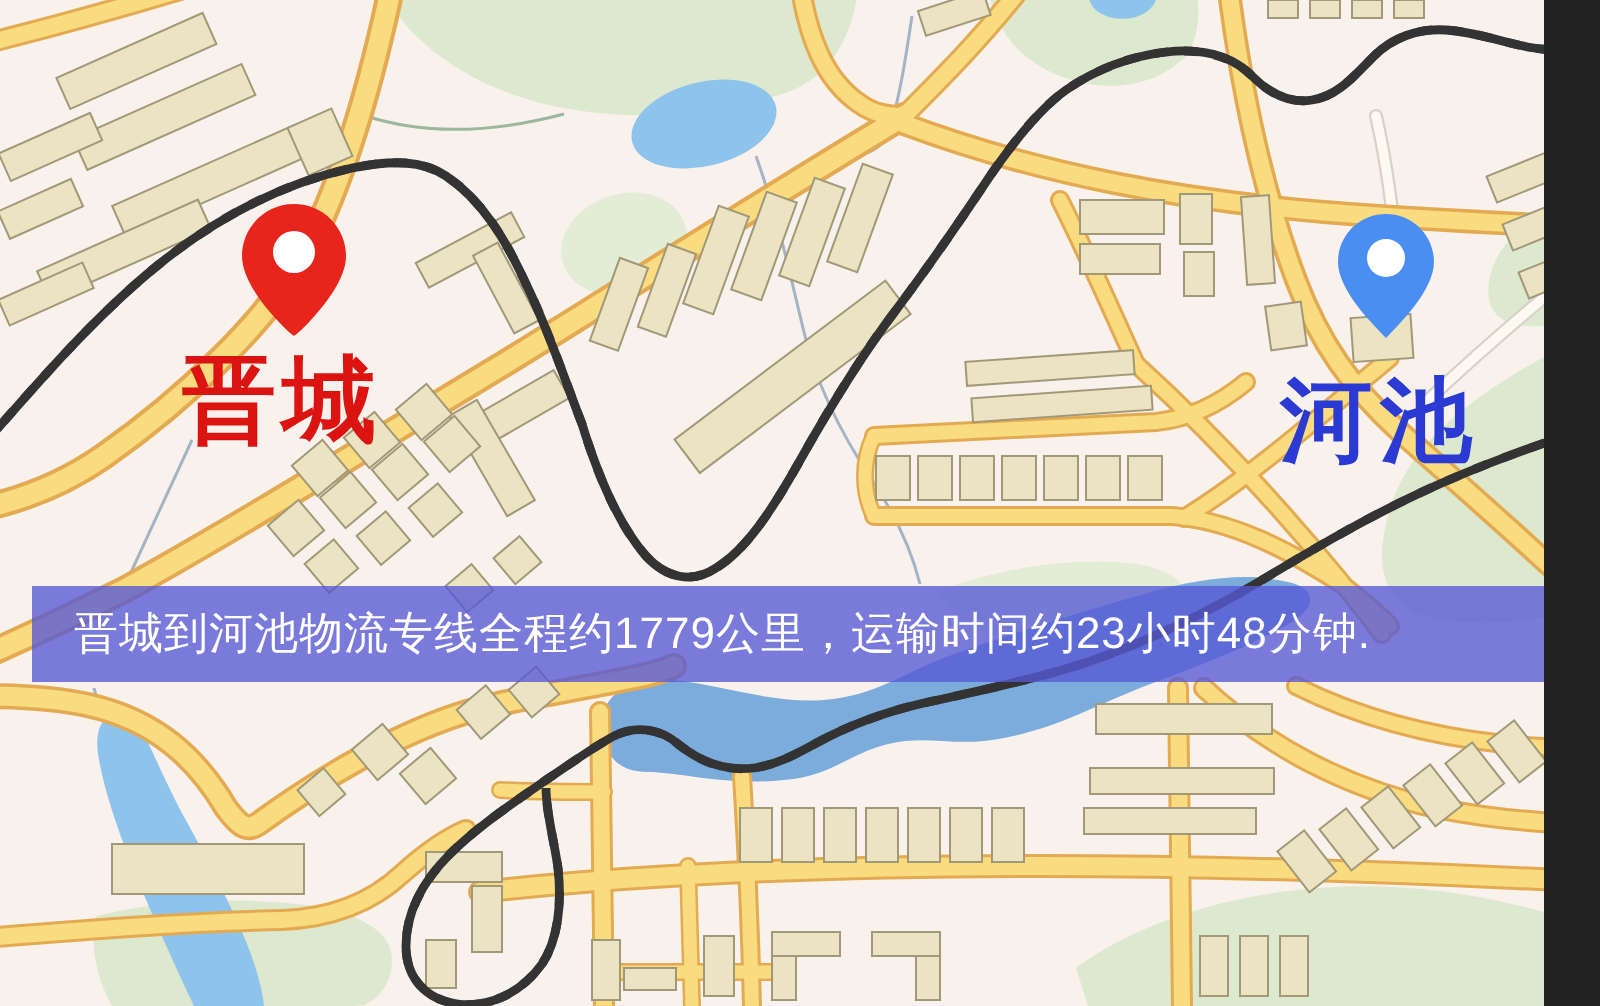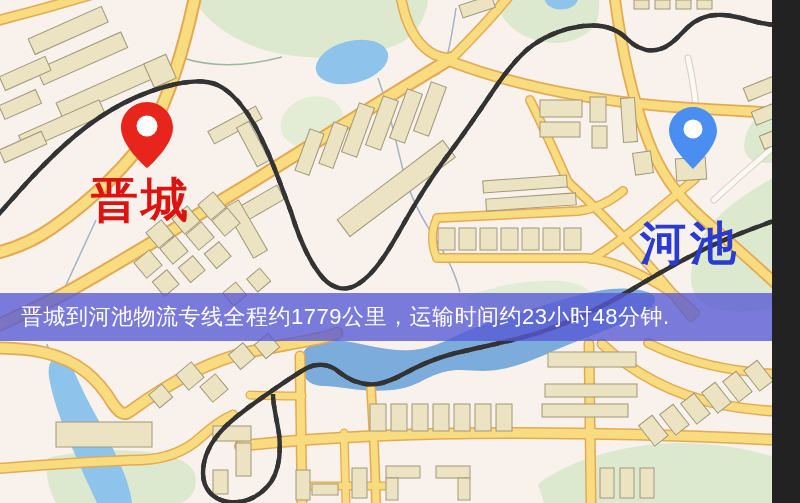--- a/index.html
+++ b/index.html
@@ -23,23 +23,23 @@
   .bld{fill:var(--building,#ece3c3);stroke:var(--building-stroke,#a19878);stroke-width:1;}
   .rlc{stroke:var(--rail,#333333);stroke-width:4.4;fill:none;}
   .rld{stroke:#ffffff;stroke-width:2.6;fill:none;stroke-dasharray:7 8;}
   .pin-origin{fill:var(--pin-origin,#e8251c);}
   .pin-destination{fill:var(--pin-destination,#4b8ef2);}
   .city-label{
     position:absolute;font-family:"Liberation Serif",serif;font-weight:700;
     white-space:nowrap;user-select:none;
   }
   .city-label.origin{left:91px;top:169px;font-size:47px;letter-spacing:3px;color:var(--label-origin,#dc1411);}
-  .city-label.dest{left:640px;top:180px;font-size:46px;letter-spacing:4px;color:var(--label-destination,#2a3ad2);margin-top:33px;}
+  .city-label.dest{left:640px;top:180px;font-size:46px;letter-spacing:4px;color:var(--label-destination,#2a3ad2);}
   .banner{
-    position:absolute;left:0;top:293px;width:100%;height:48px;
+    position:absolute;left:16px;top:293px;width:100%;height:48px;
     background:var(--banner-bg,rgba(86,89,214,0.78));
     color:var(--banner-text,#ffffff);
     font-size:22px;line-height:48px;padding-left:21px;box-sizing:border-box;
     letter-spacing:0.5px;white-space:nowrap;
   }
 </style>
 </head>
 <body>
 
 <div class="stage">

